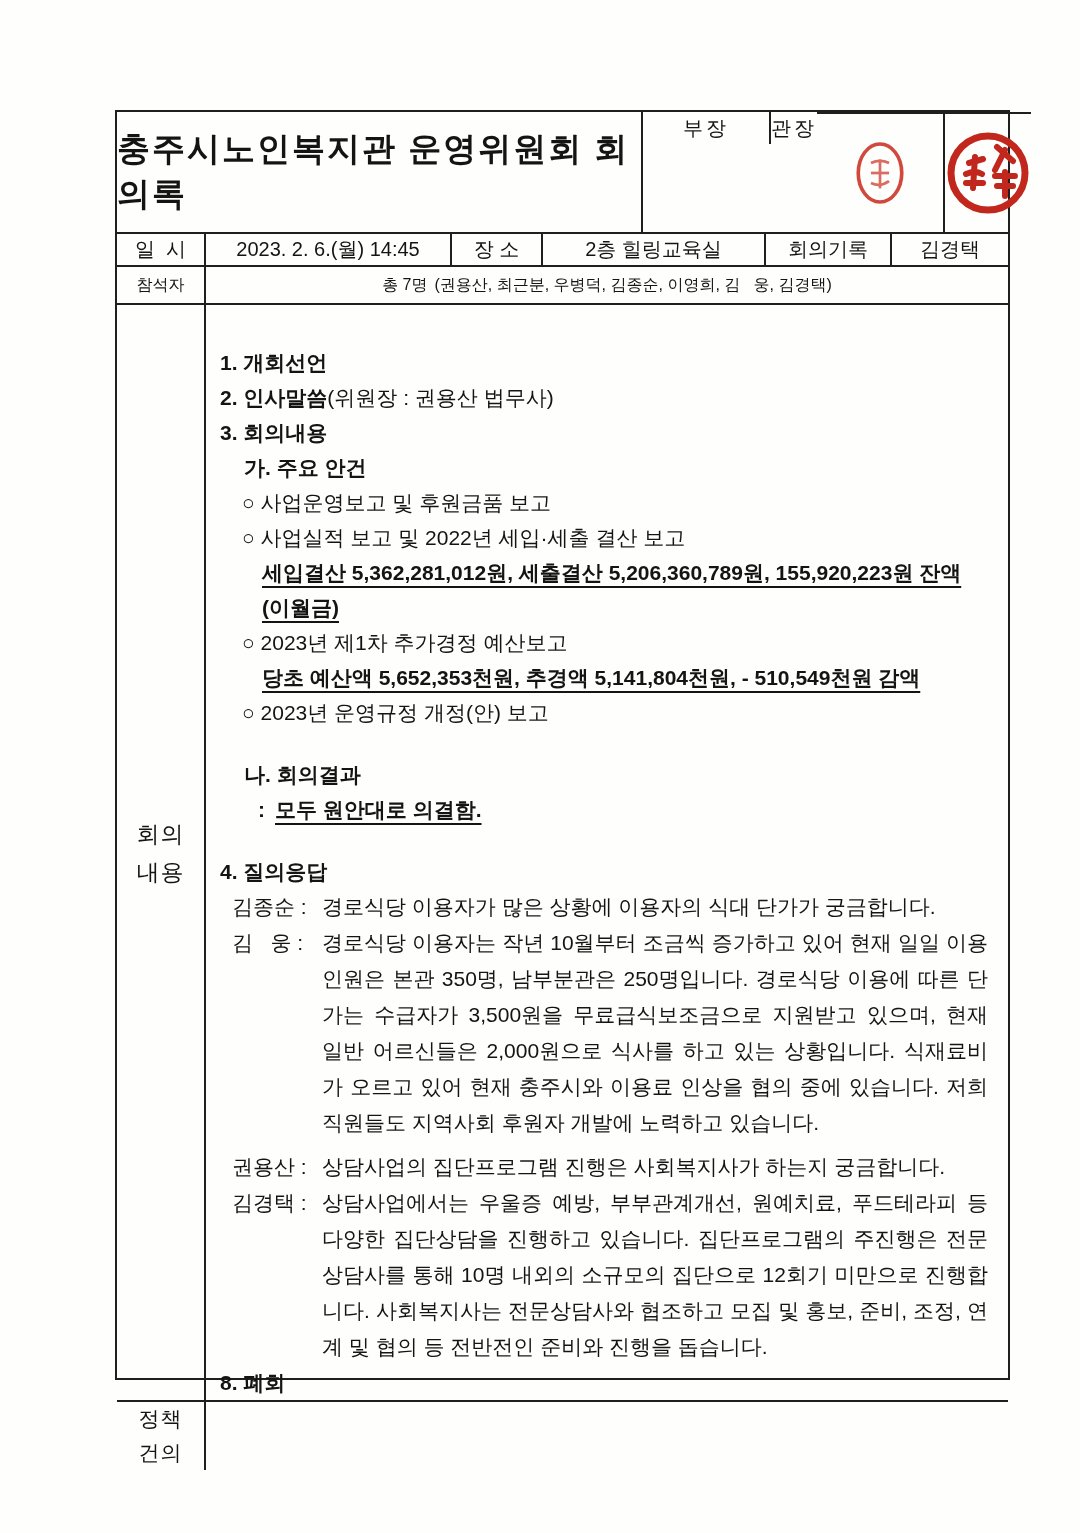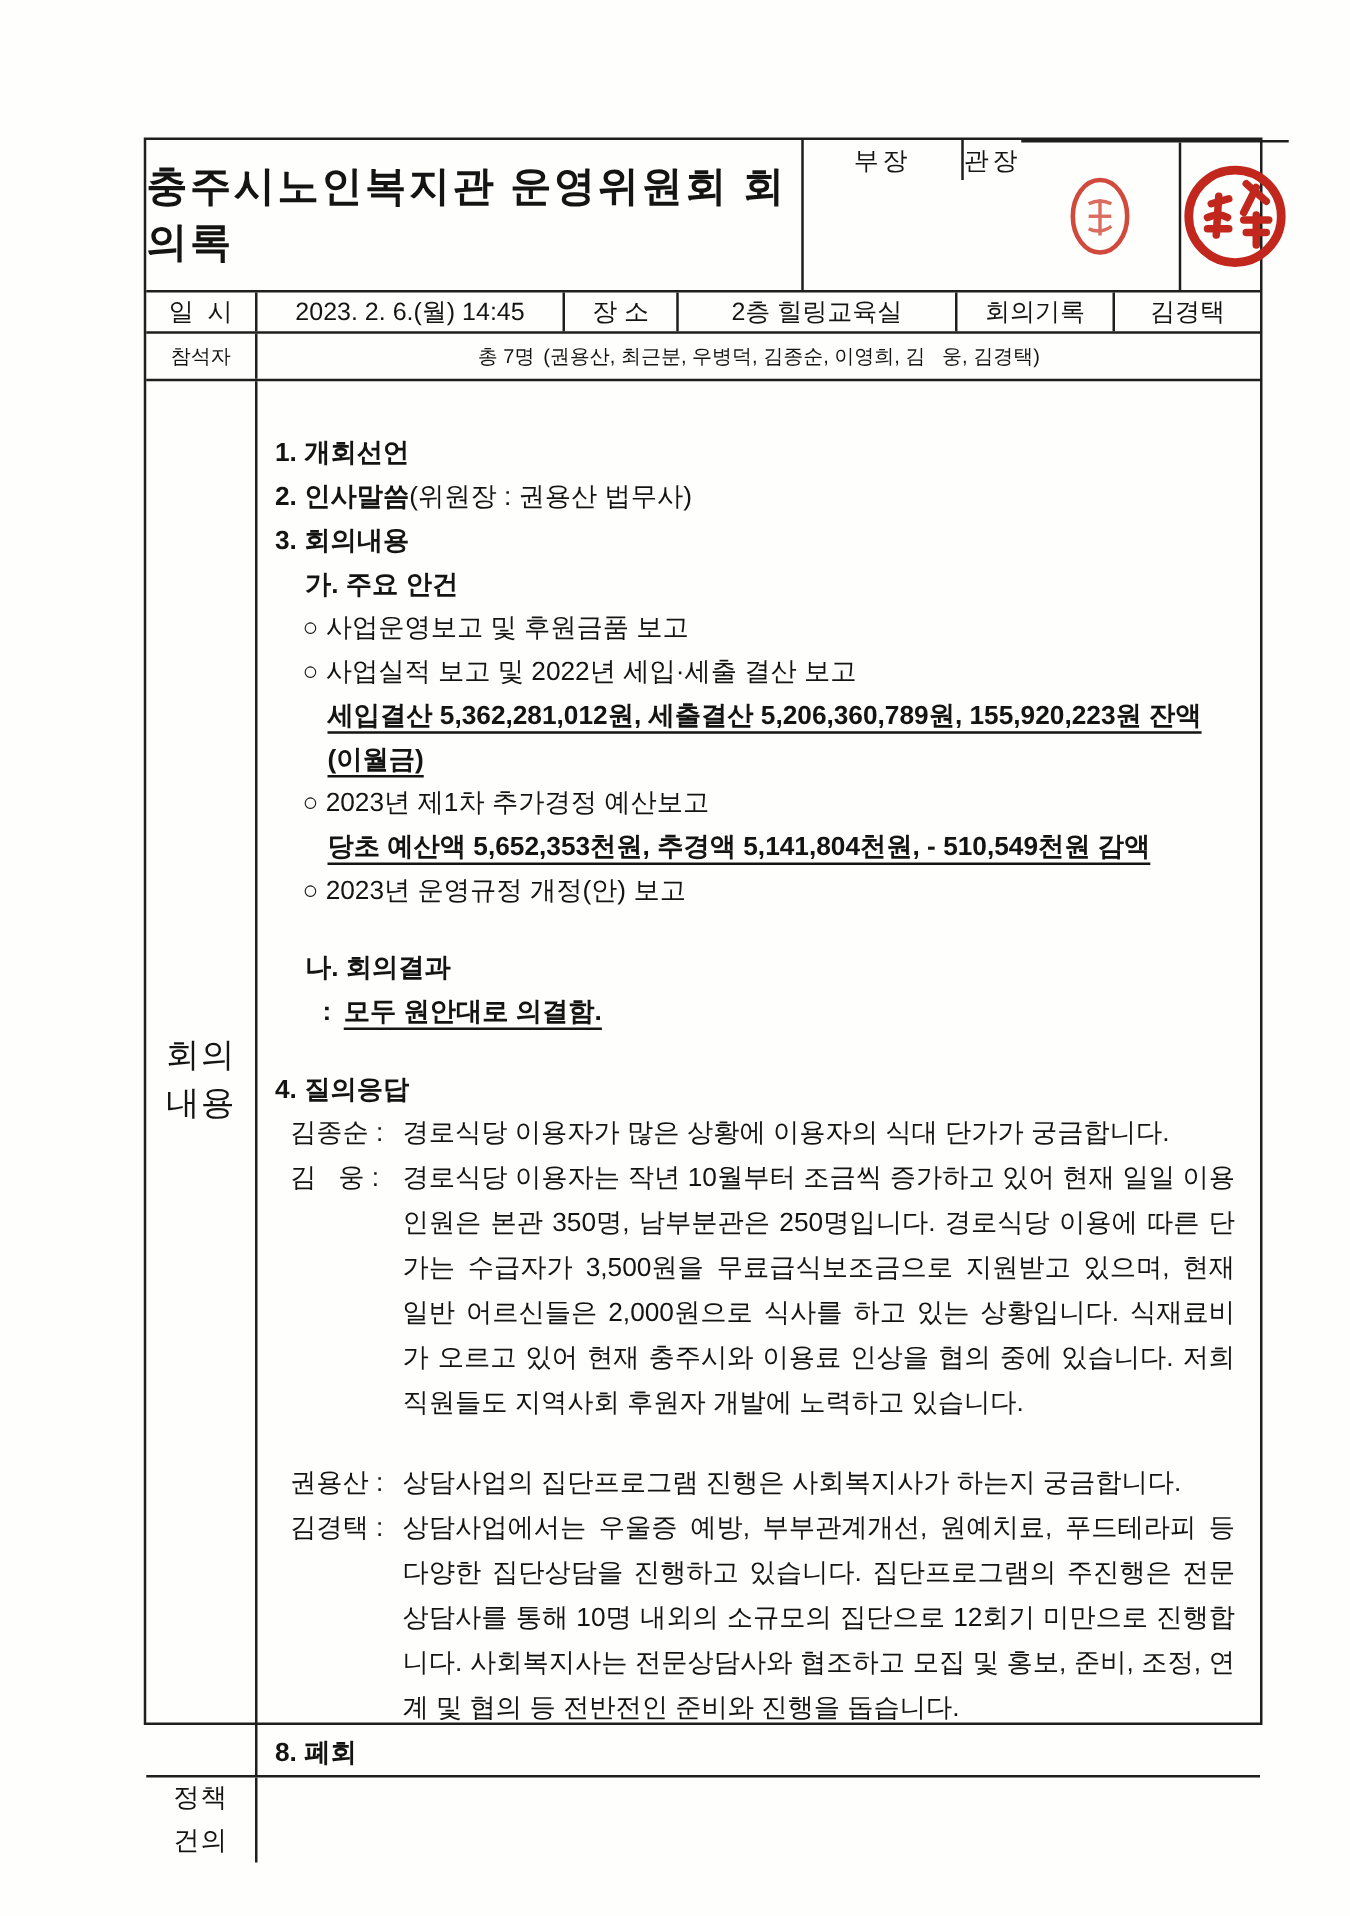--- a/index.html
+++ b/index.html
@@ -55,42 +55,42 @@
   .att-label { width:87px; display:flex; align-items:center; justify-content:center; }
   .att-val { flex:1; display:flex; align-items:center; justify-content:center; white-space:pre; }
   .att-val .b { font-weight:normal; }
   .att-val .rest { margin-left:7px; }
 
   
   .r-minutes { flex:1; }
   .side-label {
     width:87px; display:flex; flex-direction:column;
     align-items:center; justify-content:center;
-    font-size:27px; line-height:38px; letter-spacing:1px;
+    font-size:23px; line-height:38px; letter-spacing:1px;
   }
   .minutes-body {
     flex:1; padding:40px 20px 0 14px;
     font-size:21px;
   }
   .ln { line-height:35px; white-space:pre-wrap; }
   .b  { font-weight:bold; }
   .ind1 { padding-left:24px; }  
   .ind2 { padding-left:22px; }  
   .ind3 { padding-left:42px; }  
   .ul  {
     font-weight:bold; text-decoration:underline;
     text-underline-offset:6px; text-decoration-thickness:2px;
   }
   .gap { margin-top:27px; }
   .res-line { padding-left:38px; }
   .res-line .colon { margin-right:10px; font-weight:bold; }
   .qa { display:flex; padding-left:12px; line-height:36px; }
   .spk { flex:0 0 90px; white-space:pre; }
   .qtx { flex:1; text-align:justify; white-space:normal; }
-  .qa-gap { margin-top:28px; }
+  .qa-gap { margin-top:8px; }
 
   
   .r-policy { height:70px; flex:0 0 auto; }
   .pol-label {
     width:87px; display:flex; flex-direction:column;
     align-items:center; justify-content:center;
     font-size:21px; line-height:34px; letter-spacing:1px;
   }
   .pol-body { flex:1; }
 

